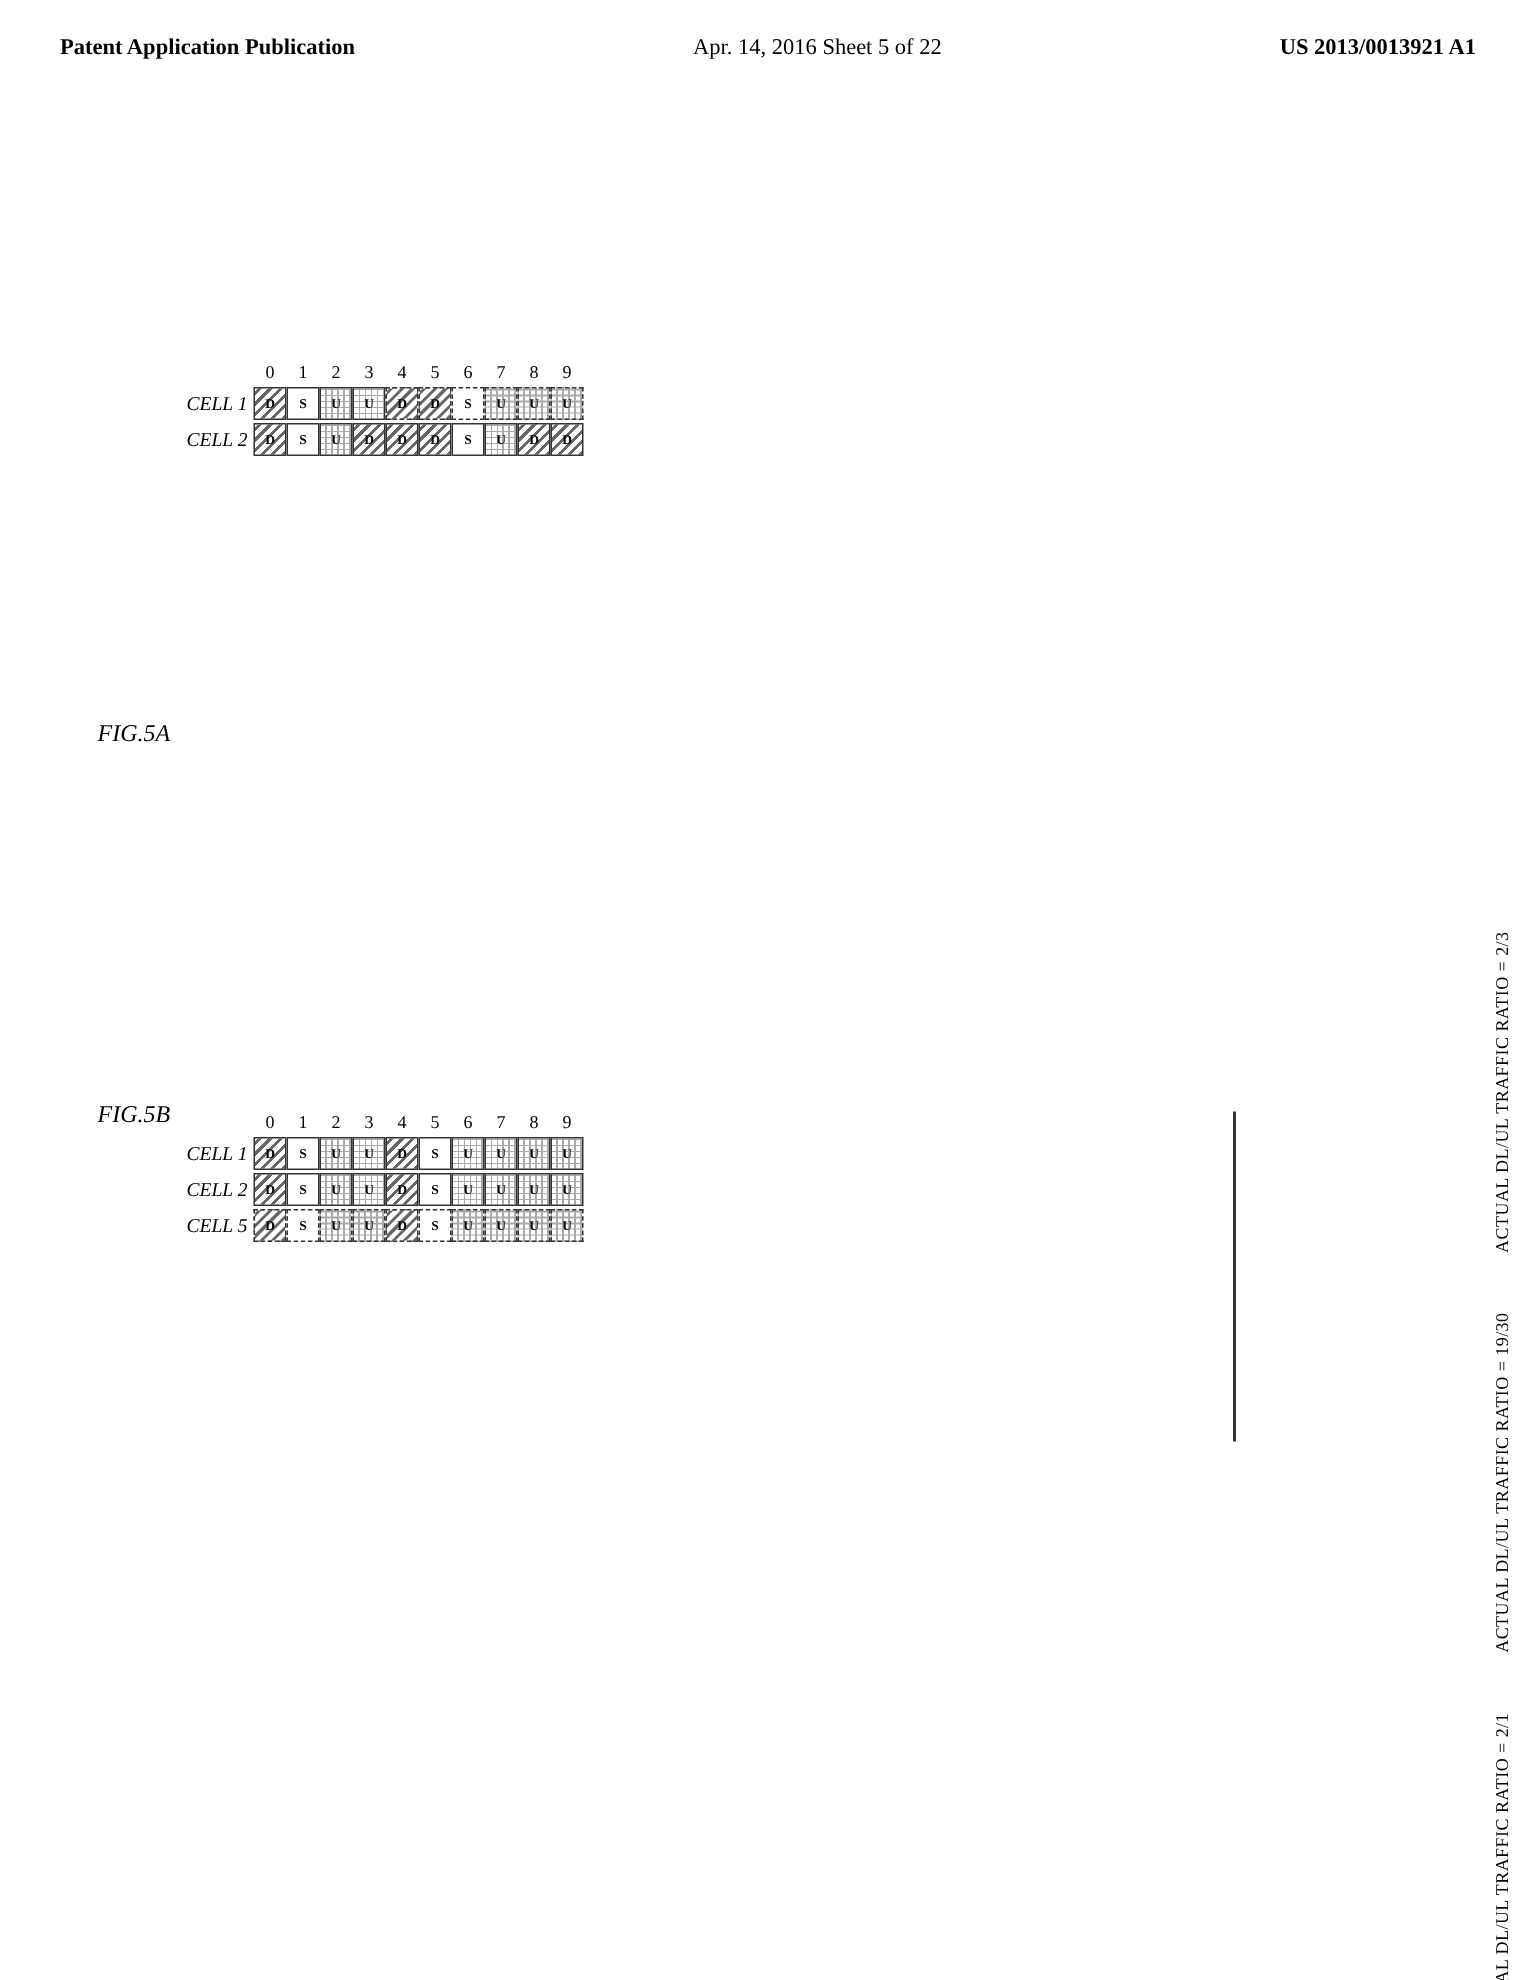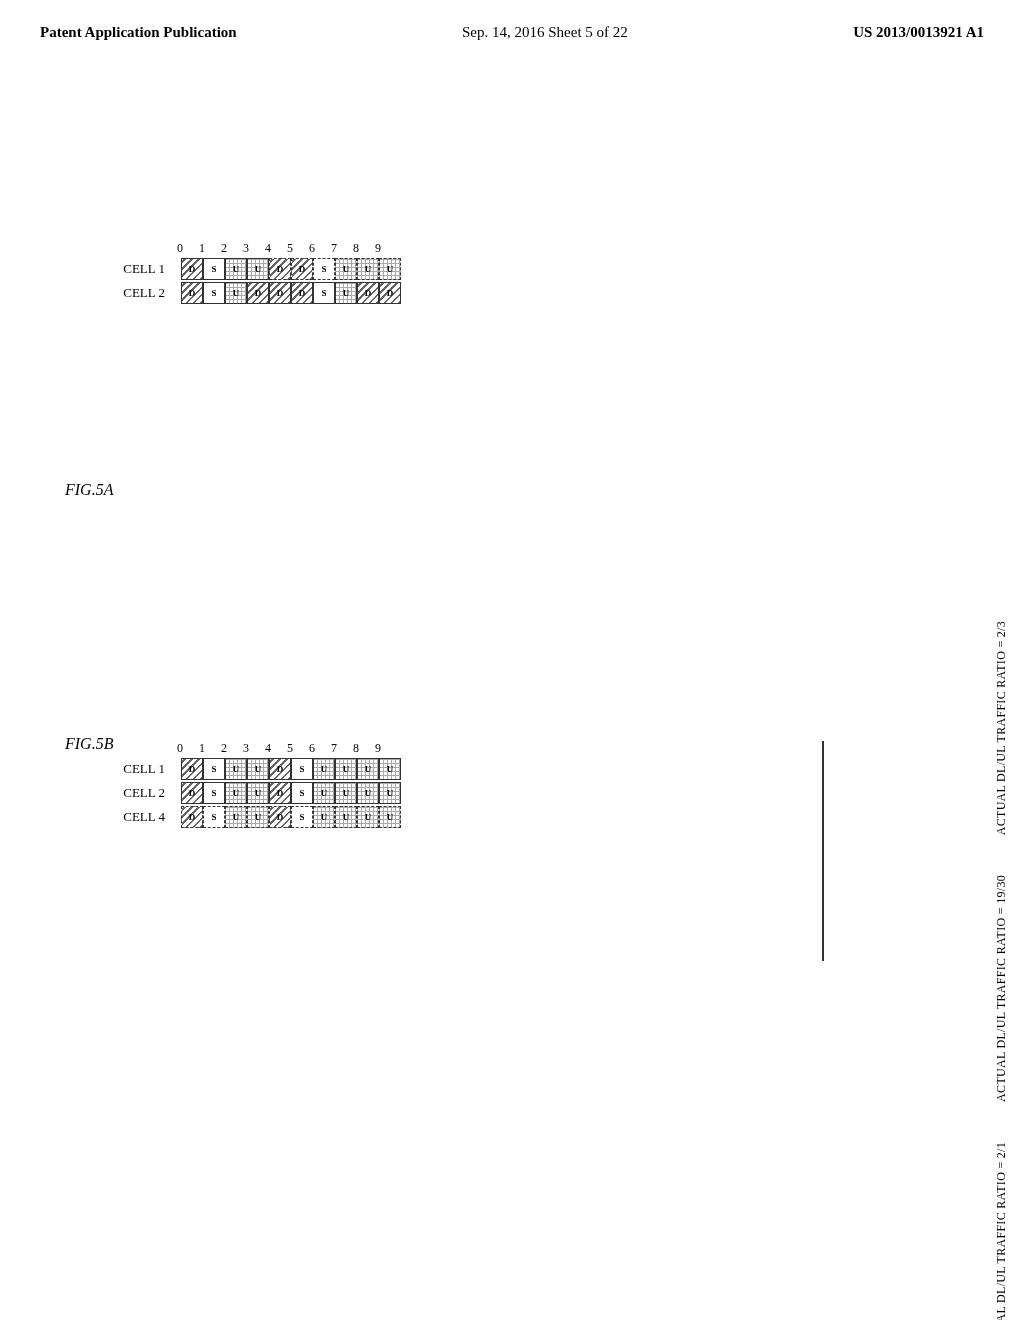--- a/index.html
+++ b/index.html
@@ -60,21 +60,22 @@
       align-items: center;
       margin-bottom: 2px;
       position: relative;
     }
 
     .cell-label {
       font-size: 13px;
       writing-mode: horizontal-tb;
       width: 45px;
       text-align: right;
-      margin-right: 16px;
+      margin-right: 4px;
+      font-style: italic;
     }
 
     .time-numbers {
       display: flex;
       margin-left: 49px;
       margin-bottom: 2px;
     }
 
     .time-num {
       width: 22px;
@@ -144,21 +145,21 @@
       top: 700px;
       left: 120px;
     }
 
   </style>
 </head>
 <body>
 
 <div class="header">
   <div class="header-left">Patent Application Publication</div>
-  <div class="header-center">Sep. 14, 2016   Sheet 5 of 22</div>
+  <div class="header-center">Apr. 14, 2016   Sheet 5 of 22</div>
   <div class="header-right">US 2013/0013921 A1</div>
 </div>
 
 <div class="main-content">
 
   <div class="fig-label" style="top: 440px; left: 65px;">FIG.5A</div>
 
   <div class="diagram diagram-5a">
 
     <div class="time-numbers">
@@ -322,21 +323,21 @@
         </div>
       <div class="slot slot-U">
           <span>U</span>
         </div>
       <div class="slot slot-U">
           <span>U</span>
         </div>
     </div>
 
     <div class="cell-row">
-      <div class="cell-label">CELL 4</div>
+      <div class="cell-label">CELL 5</div>
       <div class="slot slot-D dashed-border">
           <span>D</span>
         </div>
       <div class="slot slot-S dashed-border">
           <span>S</span>
         </div>
       <div class="slot slot-U dashed-border">
           <span>U</span>
         </div>
       <div class="slot slot-U dashed-border">

